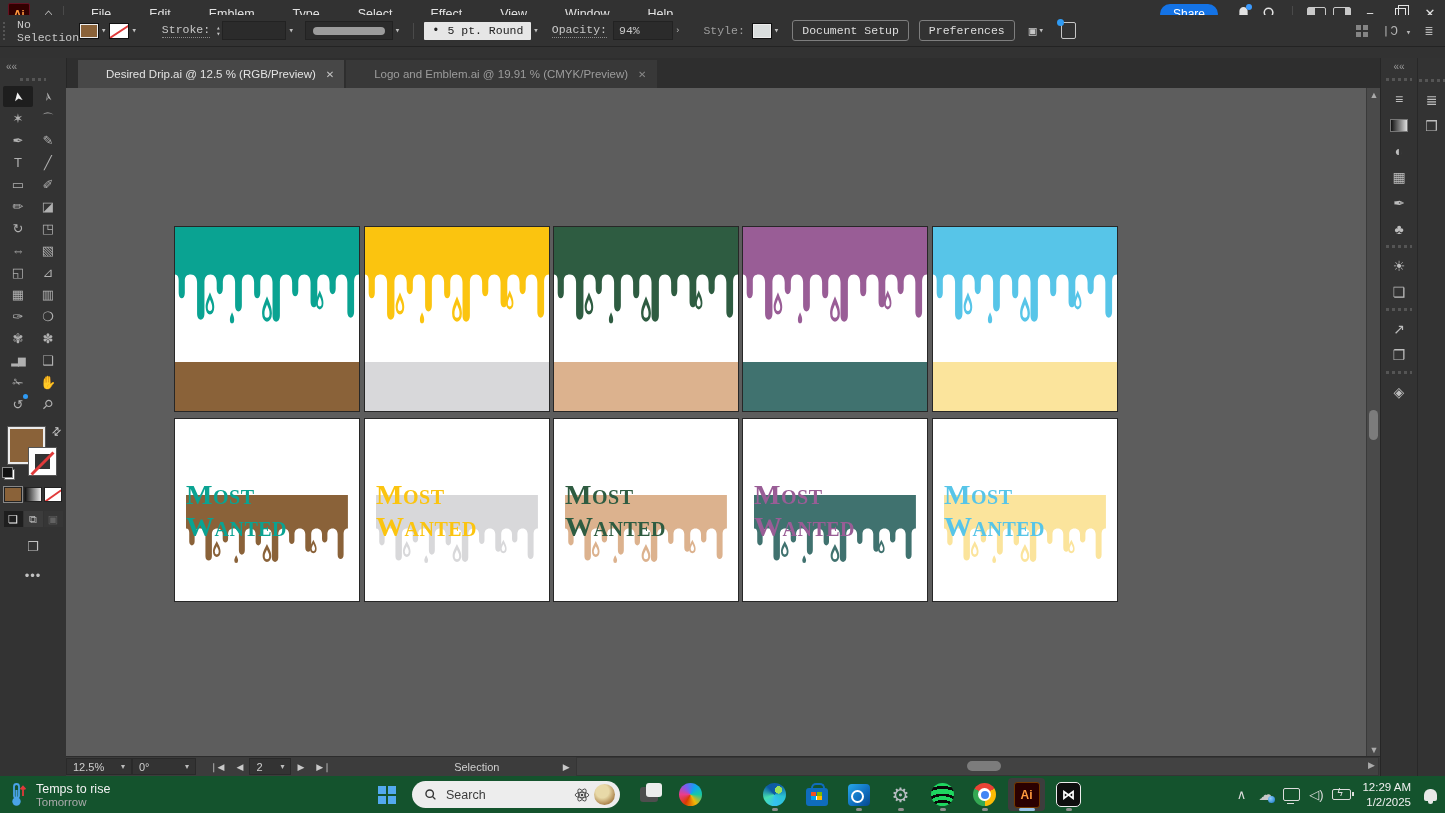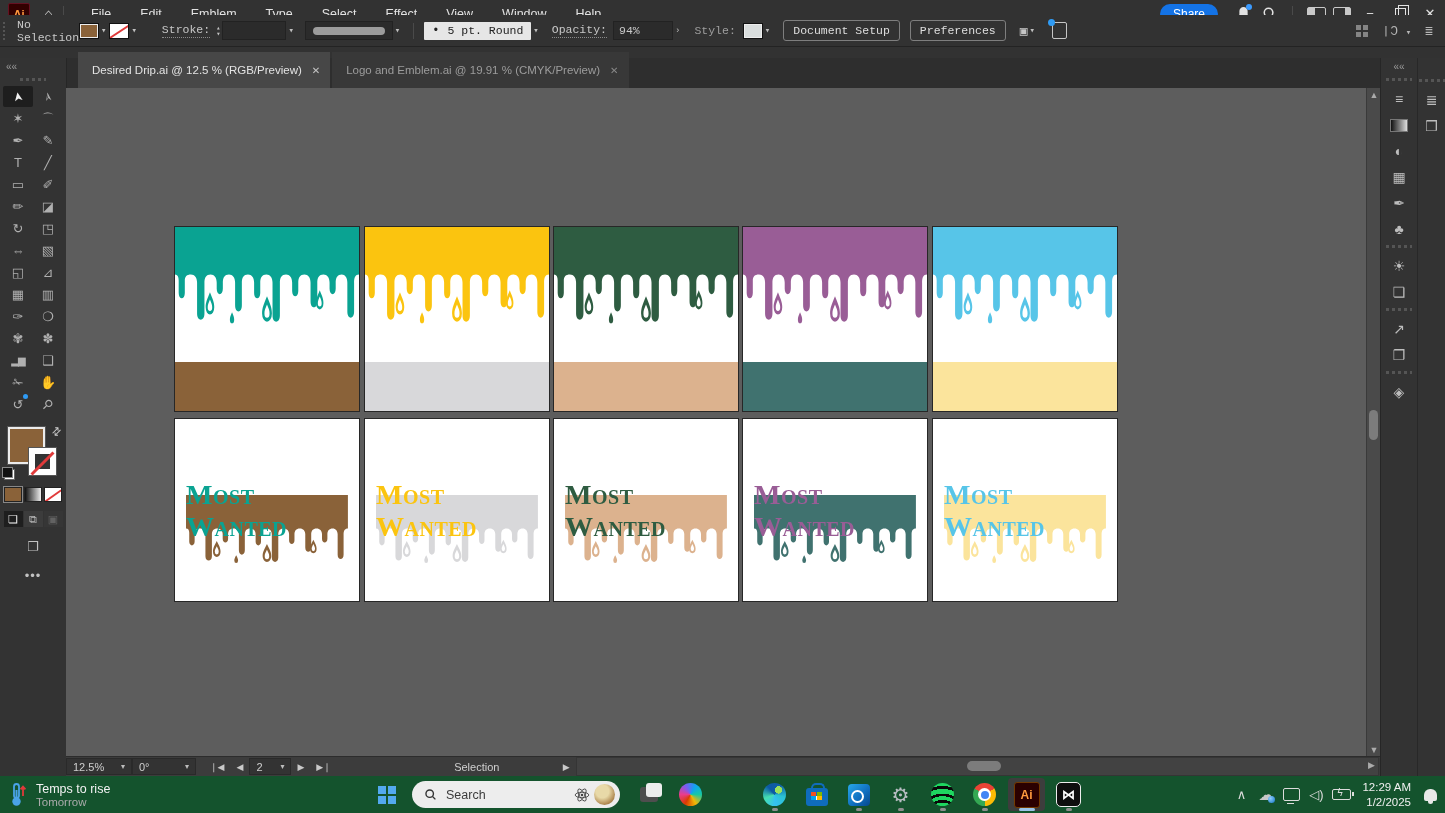--- a/index.html
+++ b/index.html
@@ -6,21 +6,21 @@
   #app{position:relative;width:1445px;height:813px;overflow:hidden;
        font-family:"Liberation Sans",sans-serif;color:#D6D6D6;font-size:12px;
        background:#323232;-webkit-font-smoothing:antialiased;}
   
   #titlebar{position:absolute;left:0;top:0;right:0;height:27px;background:#323232;
             display:flex;align-items:center;border-bottom:1px solid #282828;}
   #ai-logo{width:20px;height:20px;margin-left:8px;background:#300;border:1px solid #612;
            color:#FF9A3E;font-weight:bold;font-size:11px;display:flex;align-items:center;justify-content:center;border-radius:2px;}
   .home-glyph{font-size:15px;color:#CFCFCF;margin-left:14px;}
   .vsep{width:1px;height:16px;background:#4A4A4A;margin:0 10px;}
-  #menus{display:flex;gap:7px;margin-left:6px;align-items:flex-end;}
+  #menus{display:flex;gap:16px;margin-left:6px;align-items:flex-end;}
   .menu-item{padding:0 11px;font-size:12.5px;color:#E2E2E2;cursor:default;}
   #tb-right{margin-left:auto;display:flex;align-items:center;gap:0;}
   #share-btn{background:#1473E6;color:#fff;border-radius:10px;padding:3px 13px;font-size:12px;margin-right:12px;}
   .tb-ico{position:relative;width:26px;height:22px;display:flex;align-items:center;justify-content:center;color:#DCDCDC;}
   .dot-badge{position:absolute;top:1px;right:4px;width:6px;height:6px;border-radius:50%;background:#3B9BFF;}
   .wlico{width:17px;height:12px;border:1.5px solid #C9C9C9;border-radius:2px;
          background:linear-gradient(90deg,#C9C9C9 0 42%,transparent 42%);}
   .wlico2{width:16px;height:12px;border:1.5px solid #C9C9C9;border-radius:2px;
          background:linear-gradient(90deg,transparent 0 70%,#C9C9C9 70%);}
   .winbtn{width:30px;height:26px;display:flex;align-items:center;justify-content:center;color:#E3E3E3;font-size:13px;}
@@ -44,21 +44,21 @@
   #brushbox::before{content:"•";margin-right:8px;font-size:12px;}
   .optbtn{border:1px solid #7E7E7E;border-radius:3px;height:19px;display:flex;align-items:center;padding:0 9px;color:#DEDEDE;margin-left:10px;}
   .mini-ico{color:#C6C6C6;font-size:13px;}
   .doc-ico{position:relative;width:13px;height:15px;border:1.5px solid #C6C6C6;border-radius:2px;}
   .doc-ico::after{content:"";position:absolute;left:-5px;top:-4px;width:7px;height:7px;border-radius:50%;background:#2F9BF4;}
   #opt-right{margin-left:auto;display:flex;align-items:center;gap:14px;margin-right:12px;color:#B5B5B5;}
   .dots4{display:grid;grid-template:5px 5px/5px 5px;gap:2px;opacity:.55;}
   .dots4 i{background:#C9C9C9;}
   
   #tabbar{position:absolute;left:0;top:58px;right:64px;height:30px;background:#2E2E2E;display:flex;align-items:flex-end;}
-  .doc-tab{height:36px;display:flex;align-items:center;padding:0 10px 0 14px;font-size:11.5px;gap:10px;}
+  .doc-tab{height:28px;display:flex;align-items:center;padding:0 10px 0 28px;font-size:11.5px;gap:10px;}
   .doc-tab.active{background:#474747;color:#E3E3E3;}
   .doc-tab.inactive{background:#383838;color:#9C9C9C;margin-left:2px;}
   .tab-close{font-size:10px;opacity:.8;}
   #tabbar-spacer{margin-left:78px;}
   
   #toolbar{position:absolute;left:0;top:58px;bottom:37px;width:66px;background:#333;border-right:1px solid #262626;}
   .collapse-g{font-size:10px;color:#9A9A9A;padding:3px 6px;display:block;}
   .grip{width:26px;height:3px;margin:3px auto 5px;background:repeating-linear-gradient(90deg,#555 0 3px,transparent 3px 6px);}
   #tool-grid{display:grid;grid-template-columns:30px 30px;justify-content:center;row-gap:1px;}
   .tool{width:30px;height:21px;display:flex;align-items:center;justify-content:center;color:#B0B0B0;font-size:13px;border-radius:2px;}
@@ -239,21 +239,21 @@
     <span class="profilebox" style="margin-left:8px" data-name="variable-width-profile">
         <span class="profile-shape"></span>
       </span>
     <span class="chev" data-name="chevron-down-icon">▾</span>
     <span class="vsep" data-name="divider"></span>
     <span id="brushbox" data-name="brush-definition-field">5 pt. Round</span>
     <span class="chev" data-name="chevron-down-icon">▾</span>
     <span class="dotted-lbl" style="margin-left:10px" data-name="opacity-label">Opacity:</span>
     <span class="fieldbox" style="width:48px;margin-left:6px" data-name="opacity-field">94%</span>
     <span class="chev" data-name="chevron-right-icon">›</span>
-    <span style="margin-left:11px;color:#9E9E9E" data-name="style-label">Style:</span>
+    <span style="margin-left:20px;color:#9E9E9E" data-name="style-label">Style:</span>
     <span class="swatch" style="margin-left:7px;background:#D9DDDD" data-name="style-swatch"></span>
     <span class="chev" data-name="chevron-down-icon">▾</span>
     <span class="optbtn" data-name="document-setup-button">Document Setup</span>
     <span class="optbtn" data-name="preferences-button">Preferences</span>
     <span class="mini-ico" style="margin-left:14px" data-name="align-to-selection-icon">▣</span>
     <span class="chev" data-name="chevron-down-icon">▾</span>
     <span style="width:14px"></span>
     <span class="doc-ico" data-name="document-sync-icon"></span>
     <div id="opt-right">
       <span class="dots4" data-name="touch-workspace-icon">

